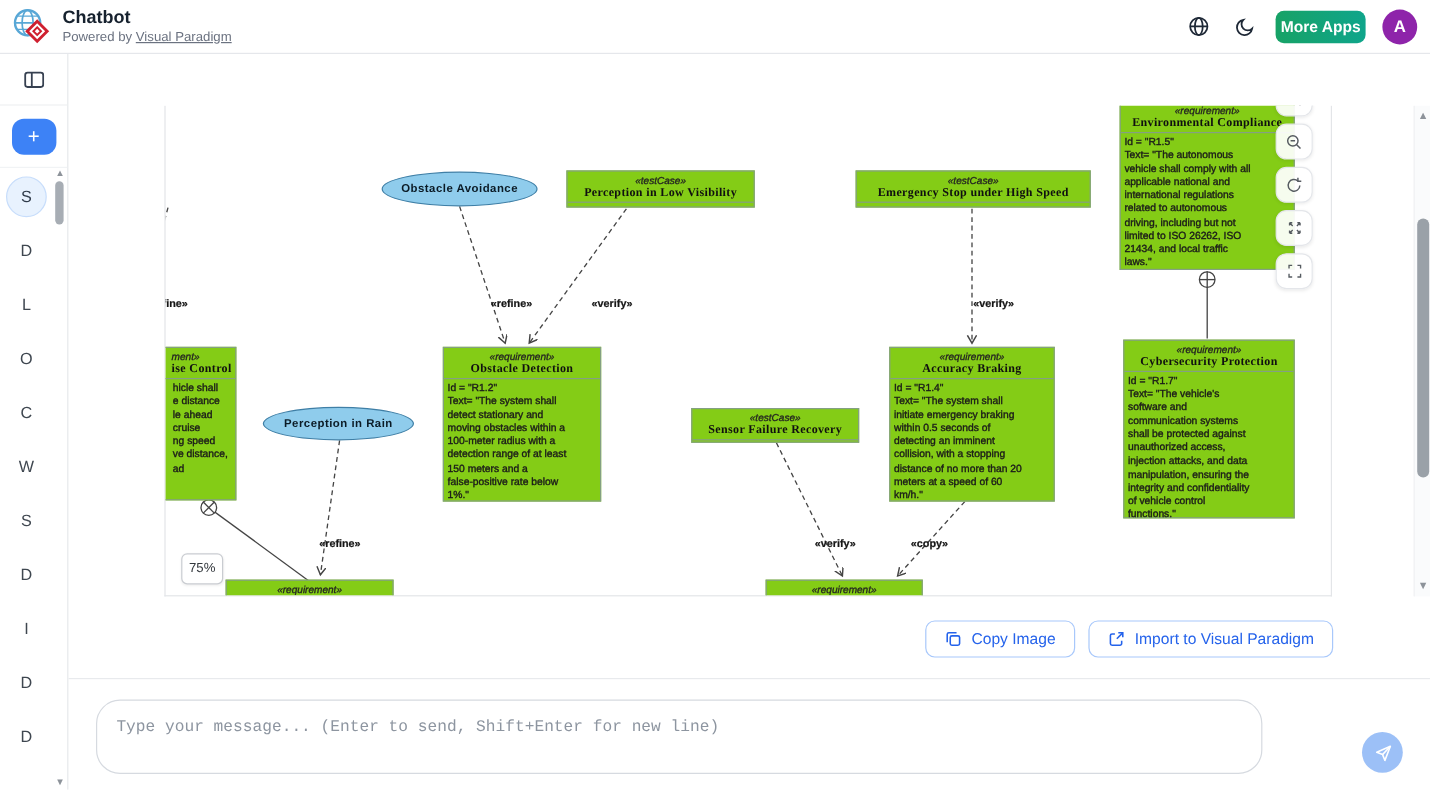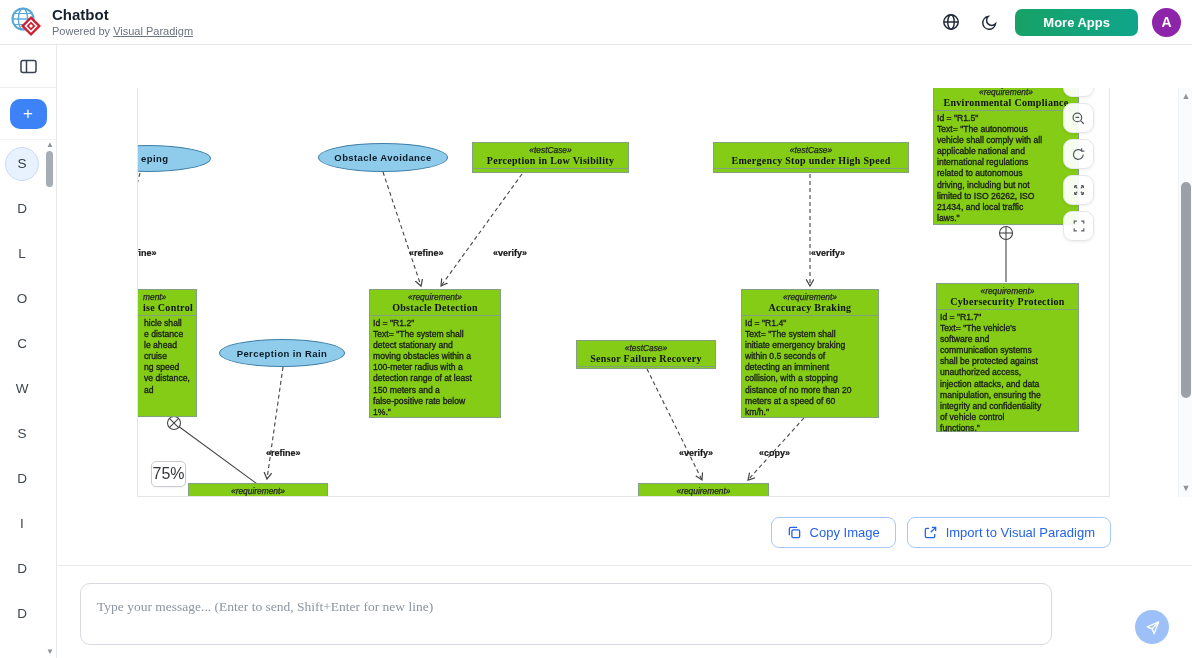--- a/index.html
+++ b/index.html
@@ -10,21 +10,21 @@
   .app-header { position:absolute; left:0; top:0; width:1192px; height:45px;
     background:#fff; border-bottom:1px solid #e5e7eb; display:flex; align-items:center; z-index:30; }
   .logo { width:36px; height:36px; margin-left:9px; flex:0 0 auto; }
   .title-block { margin-left:7px; line-height:1.1; }
   .app-title { font-size:15px; font-weight:bold; color:#16212e; }
   .powered { font-size:11px; color:#6b7280; margin-top:1px; }
   .powered a { color:#6b7280; text-decoration:underline; cursor:pointer; }
   .header-right { margin-left:auto; display:flex; align-items:center; gap:14px; padding-right:11px; }
   .icon-btn { width:24px; height:24px; display:flex; align-items:center; justify-content:center;
     color:#1f2937; cursor:pointer; background:none; border:none; }
-  .more-apps { height:27px; padding:0 28px; border:none; border-radius:7px; color:#fff;
+  .more-apps { height:27px; padding:0 4px; border:none; border-radius:7px; color:#fff;
     font-size:13px; font-weight:bold; cursor:pointer; font-family:inherit;
     background:linear-gradient(90deg,#17a266,#0fa58b); }
   .avatar { width:29px; height:29px; border-radius:50%; color:#fff; font-size:14px; font-weight:bold;
     display:flex; align-items:center; justify-content:center; cursor:pointer; }
 
   
   .sidebar { position:absolute; left:0; top:45px; bottom:0; width:57px; background:#fff;
     border-right:1px solid #e7e9ec; z-index:20; }
   .sb-toggle-row { height:43px; border-bottom:1px solid #eef0f2; display:flex; align-items:center; justify-content:center; }
   .sb-toggle { background:none; border:none; color:#374151; cursor:pointer; width:26px; height:26px;
@@ -62,21 +62,21 @@
   .nb-stereo { font-size:8.4px; font-style:italic; color:#222; -webkit-text-stroke:.25px #222; white-space:nowrap; overflow:hidden; }
   .nb-name { font-size:10px; font-weight:bold; letter-spacing:.3px; white-space:nowrap; overflow:hidden; color:#101010;font-family:Liberation Serif, serif; }
   .nb-body { padding:2px 3px; }
   .nb-line { font-size:8.6px; line-height:11.1px; white-space:nowrap; overflow:hidden;
     -webkit-text-stroke:.3px #1a1a1a; }
   .tc-body { height:7px; }
   .node-box.clip .nb-head { text-align:left; }
   .edge-label { position:absolute; font-size:9px; font-weight:bold; color:#161616; white-space:nowrap; -webkit-text-stroke:.2px #161616; }
   .zoom-badge { position:absolute; left:13px; top:373px; width:35px; height:26px; background:#fff;
     border:1px solid #c9ccd1; border-radius:5px; display:flex; align-items:center; justify-content:center;
-    font-size:16px; color:#33383d; box-shadow:0 1px 2px rgba(0,0,0,.06); }
+    font-size:11px; color:#33383d; box-shadow:0 1px 2px rgba(0,0,0,.06); }
 
   
   .dg-toolbar { position:absolute; left:1006px; top:0; width:31px; height:160px; z-index:5; }
   .dg-btn { position:absolute; left:0; width:31px; height:30px; border-radius:9px;
     background:rgba(255,255,255,.93); border:1px solid #e4e6ea; box-shadow:0 1px 3px rgba(0,0,0,.08);
     color:#565b61; display:flex; align-items:center; justify-content:center; cursor:pointer; }
 
   
   .actions-row { position:absolute; right:81px; top:429px; display:flex; gap:11px; }
   .action-btn { height:31px; display:flex; align-items:center; gap:8px; padding:0 15px;
@@ -84,22 +84,22 @@
     font-size:13px; font-weight:500; cursor:pointer; font-family:inherit; }
 
   
   .chat-scroll { position:absolute; right:0; top:0; width:14px; height:409px; background:#fafbfc; border-left:1px solid #f0f1f3; }
   .chat-scroll .arrow { position:absolute; left:0; width:14px; text-align:center; color:#8d939a; font-size:9px; line-height:9px; }
   .chat-thumb { position:absolute; left:2px; top:94px; width:10px; height:216px; border-radius:5px; background:#9aa1a8; cursor:grab; }
 
   
   .input-area { position:absolute; left:0; right:0; top:520px; bottom:0; background:#fff; border-top:1px solid #e8eaed; }
   .msg-input { position:absolute; left:23px; top:17px; width:972px; height:62px; border:1px solid #d6dae0;
-    border-radius:10px; padding:15px 16px; font-size:13.5px; color:#333; resize:none; outline:none;
-    font-family:Liberation Serif, serif; }
+    border-radius:20px; padding:15px 16px; font-size:13.5px; color:#333; resize:none; outline:none;
+    font-family:Liberation Mono, monospace; }
   .msg-input::placeholder { color:#8d95a0; }
   .send-btn { position:absolute; left:1078px; top:44px; width:34px; height:34px; border-radius:50%;
     background:#9cc0f7; border:none; display:flex; align-items:center; justify-content:center; cursor:pointer; }
 
   svg { display:block; }
 </style>
 </head>
 <body>
 
 <div class="app-header">
@@ -209,23 +209,20 @@
           <line x1="666" y1="330" x2="610" y2="392" stroke="#454545" stroke-width="1.1" stroke-dasharray="4 3" marker-end="url(#arr)"></line>
           <line x1="868" y1="138" x2="868" y2="194" stroke="#454545" stroke-width="1.1"></line>
           <line x1="36" y1="335" x2="122" y2="398" stroke="#454545" stroke-width="1.1"></line>
           <circle cx="868" cy="145" r="6.5" fill="#fff" stroke="#454545" stroke-width="1.1"></circle>
           <line x1="861.5" y1="145" x2="874.5" y2="145" stroke="#454545" stroke-width="1.1"></line>
           <line x1="868" y1="138.5" x2="868" y2="151.5" stroke="#454545" stroke-width="1.1"></line>
           <circle cx="36" cy="335" r="6.5" fill="#fff" stroke="#454545" stroke-width="1.1"></circle>
           <line x1="31.4" y1="330.4" x2="40.6" y2="339.6" stroke="#454545" stroke-width="1.1"></line>
           <line x1="40.6" y1="330.4" x2="31.4" y2="339.6" stroke="#454545" stroke-width="1.1"></line>
         </svg>
-        <div class="node-ellipse clip" style="left: -55px; top: 57px; width: 128px; height: 27px;">
-          <span style="padding-left: 57px;">eping</span>
-        </div>
         <div class="node-ellipse" style="left: 180px; top: 55px; width: 130px; height: 29px; text-align: right;">
           <span>Obstacle Avoidance</span>
         </div>
         <div class="node-ellipse" style="left: 81px; top: 251px; width: 126px; height: 28px;">
           <span>Perception in Rain</span>
         </div>
         <div class="node-box" style="left: 334px; top: 54px; width: 157px; height: 31px;">
           <div class="nb-head">
             <div class="nb-stereo">«testCase»</div>
             <div class="nb-name">Perception in Low Visibility</div>

